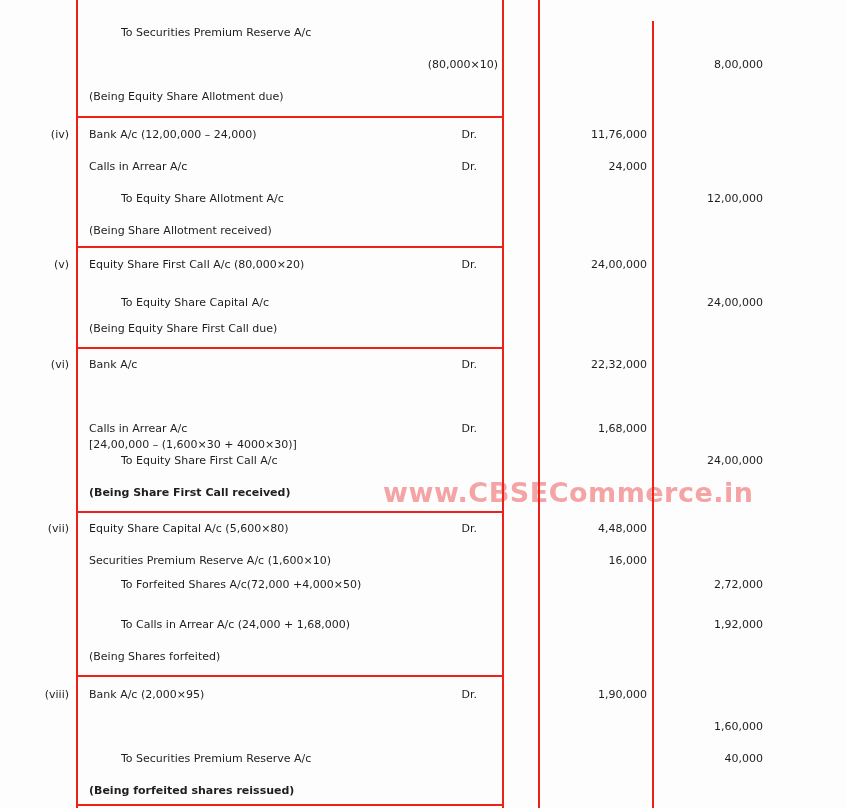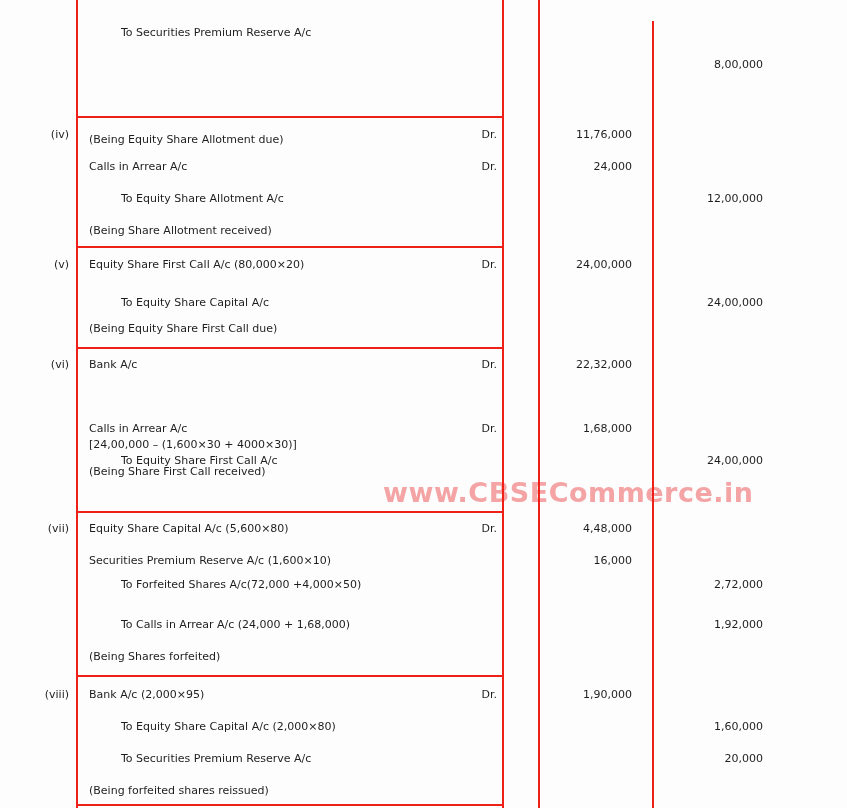--- a/index.html
+++ b/index.html
@@ -45,22 +45,22 @@
   }
   .sn {
     position: absolute;
     left: 0;
     width: 69px;
     text-align: right;
   }
   .part { position: absolute; left: 89px; }
   .part.ind { left: 121px; }
   .part.ralign { left: auto; right: 349px; }
-  .dr     { position: absolute; right: 350px; }
-  .debit  { position: absolute; right: 215px; }
+  .dr     { position: absolute; right: 370px; }
+  .debit  { position: absolute; right: 200px; }
   .credit { position: absolute; right: 84px; }
   .watermark {
     position: absolute;
     left: 383px;
     top: 477px;
     height: 32px;
     line-height: 32px;
     font-size: 27px;
     font-weight: 700;
     letter-spacing: 0.5px;
@@ -76,27 +76,29 @@
   <div class="watermark">www.CBSECommerce.in</div>
   <div class="vline" id="v-serial"></div>
   <div class="vline" id="v-particulars"></div>
   <div class="vline" id="v-debit-left"></div>
   <div class="vline" id="v-debit-right"></div>
   <div id="entries">
       <div class="row" style="top: 17px;">
         <span class="part ind">To Securities Premium Reserve A/c</span>
       </div>
       <div class="row" style="top: 49px;">
+        <span class="part ralign">(80,000×10)</span>
         <span class="credit">8,00,000</span>
       </div>
-      <div class="row" style="top: 81px; margin-top: 43px;">
+      <div class="row" style="top: 81px;">
         <span class="part">(Being Equity Share Allotment due)</span>
       </div>
       <div class="row" style="top: 119px;">
         <span class="sn">(iv)</span>
+        <span class="part">Bank A/c (12,00,000 – 24,000)</span>
         <span class="dr">Dr.</span>
         <span class="debit">11,76,000</span>
       </div>
       <div class="row" style="top: 151px;">
         <span class="part">Calls in Arrear A/c</span>
         <span class="dr">Dr.</span>
         <span class="debit">24,000</span>
       </div>
       <div class="row" style="top: 183px;">
         <span class="part ind">To Equity Share Allotment A/c</span>
@@ -129,21 +131,21 @@
       </div>
       <div class="row" style="top: 413px;">
         <span class="part">Calls in Arrear A/c</span>
         <span class="dr">Dr.</span>
         <span class="debit">1,68,000</span>
       </div>
       <div class="row" style="top: 445px;">
         <span class="part ind">To Equity Share First Call A/c</span>
         <span class="credit">24,00,000</span>
       </div>
-      <div class="row" style="top: 456px;">
+      <div class="row" style="top: 477px; font-weight: bold;">
         <span class="part">(Being Share First Call received)</span>
       </div>
       <div class="row" style="top: 513px;">
         <span class="sn">(vii)</span>
         <span class="part">Equity Share Capital A/c (5,600×80)</span>
         <span class="dr">Dr.</span>
         <span class="debit">4,48,000</span>
       </div>
       <div class="row" style="top: 545px;">
         <span class="part">Securities Premium Reserve A/c (1,600×10)</span>
@@ -160,28 +162,27 @@
       <div class="row" style="top: 641px;">
         <span class="part">(Being Shares forfeited)</span>
       </div>
       <div class="row" style="top: 679px;">
         <span class="sn">(viii)</span>
         <span class="part">Bank A/c (2,000×95)</span>
         <span class="dr">Dr.</span>
         <span class="debit">1,90,000</span>
       </div>
       <div class="row" style="top: 711px;">
-        <span class="part ind">To Equity Share Capital A/c (2,000×80)</span>
         <span class="credit">1,60,000</span>
       </div>
       <div class="row" style="top: 743px;">
         <span class="part ind">To Securities Premium Reserve A/c</span>
-        <span class="credit">20,000</span>
+        <span class="credit">40,000</span>
       </div>
-      <div class="row" style="top: 775px;">
+      <div class="row" style="top: 775px; font-weight: bold;">
         <span class="part">(Being forfeited shares reissued)</span>
       </div>
       <div class="hline" style="top: 116px;"></div>
       <div class="hline" style="top: 246px;"></div>
       <div class="hline" style="top: 347px;"></div>
       <div class="hline" style="top: 511px;"></div>
       <div class="hline" style="top: 675px;"></div>
       <div class="hline" style="top: 804px;"></div>
     </div>
 </div>

